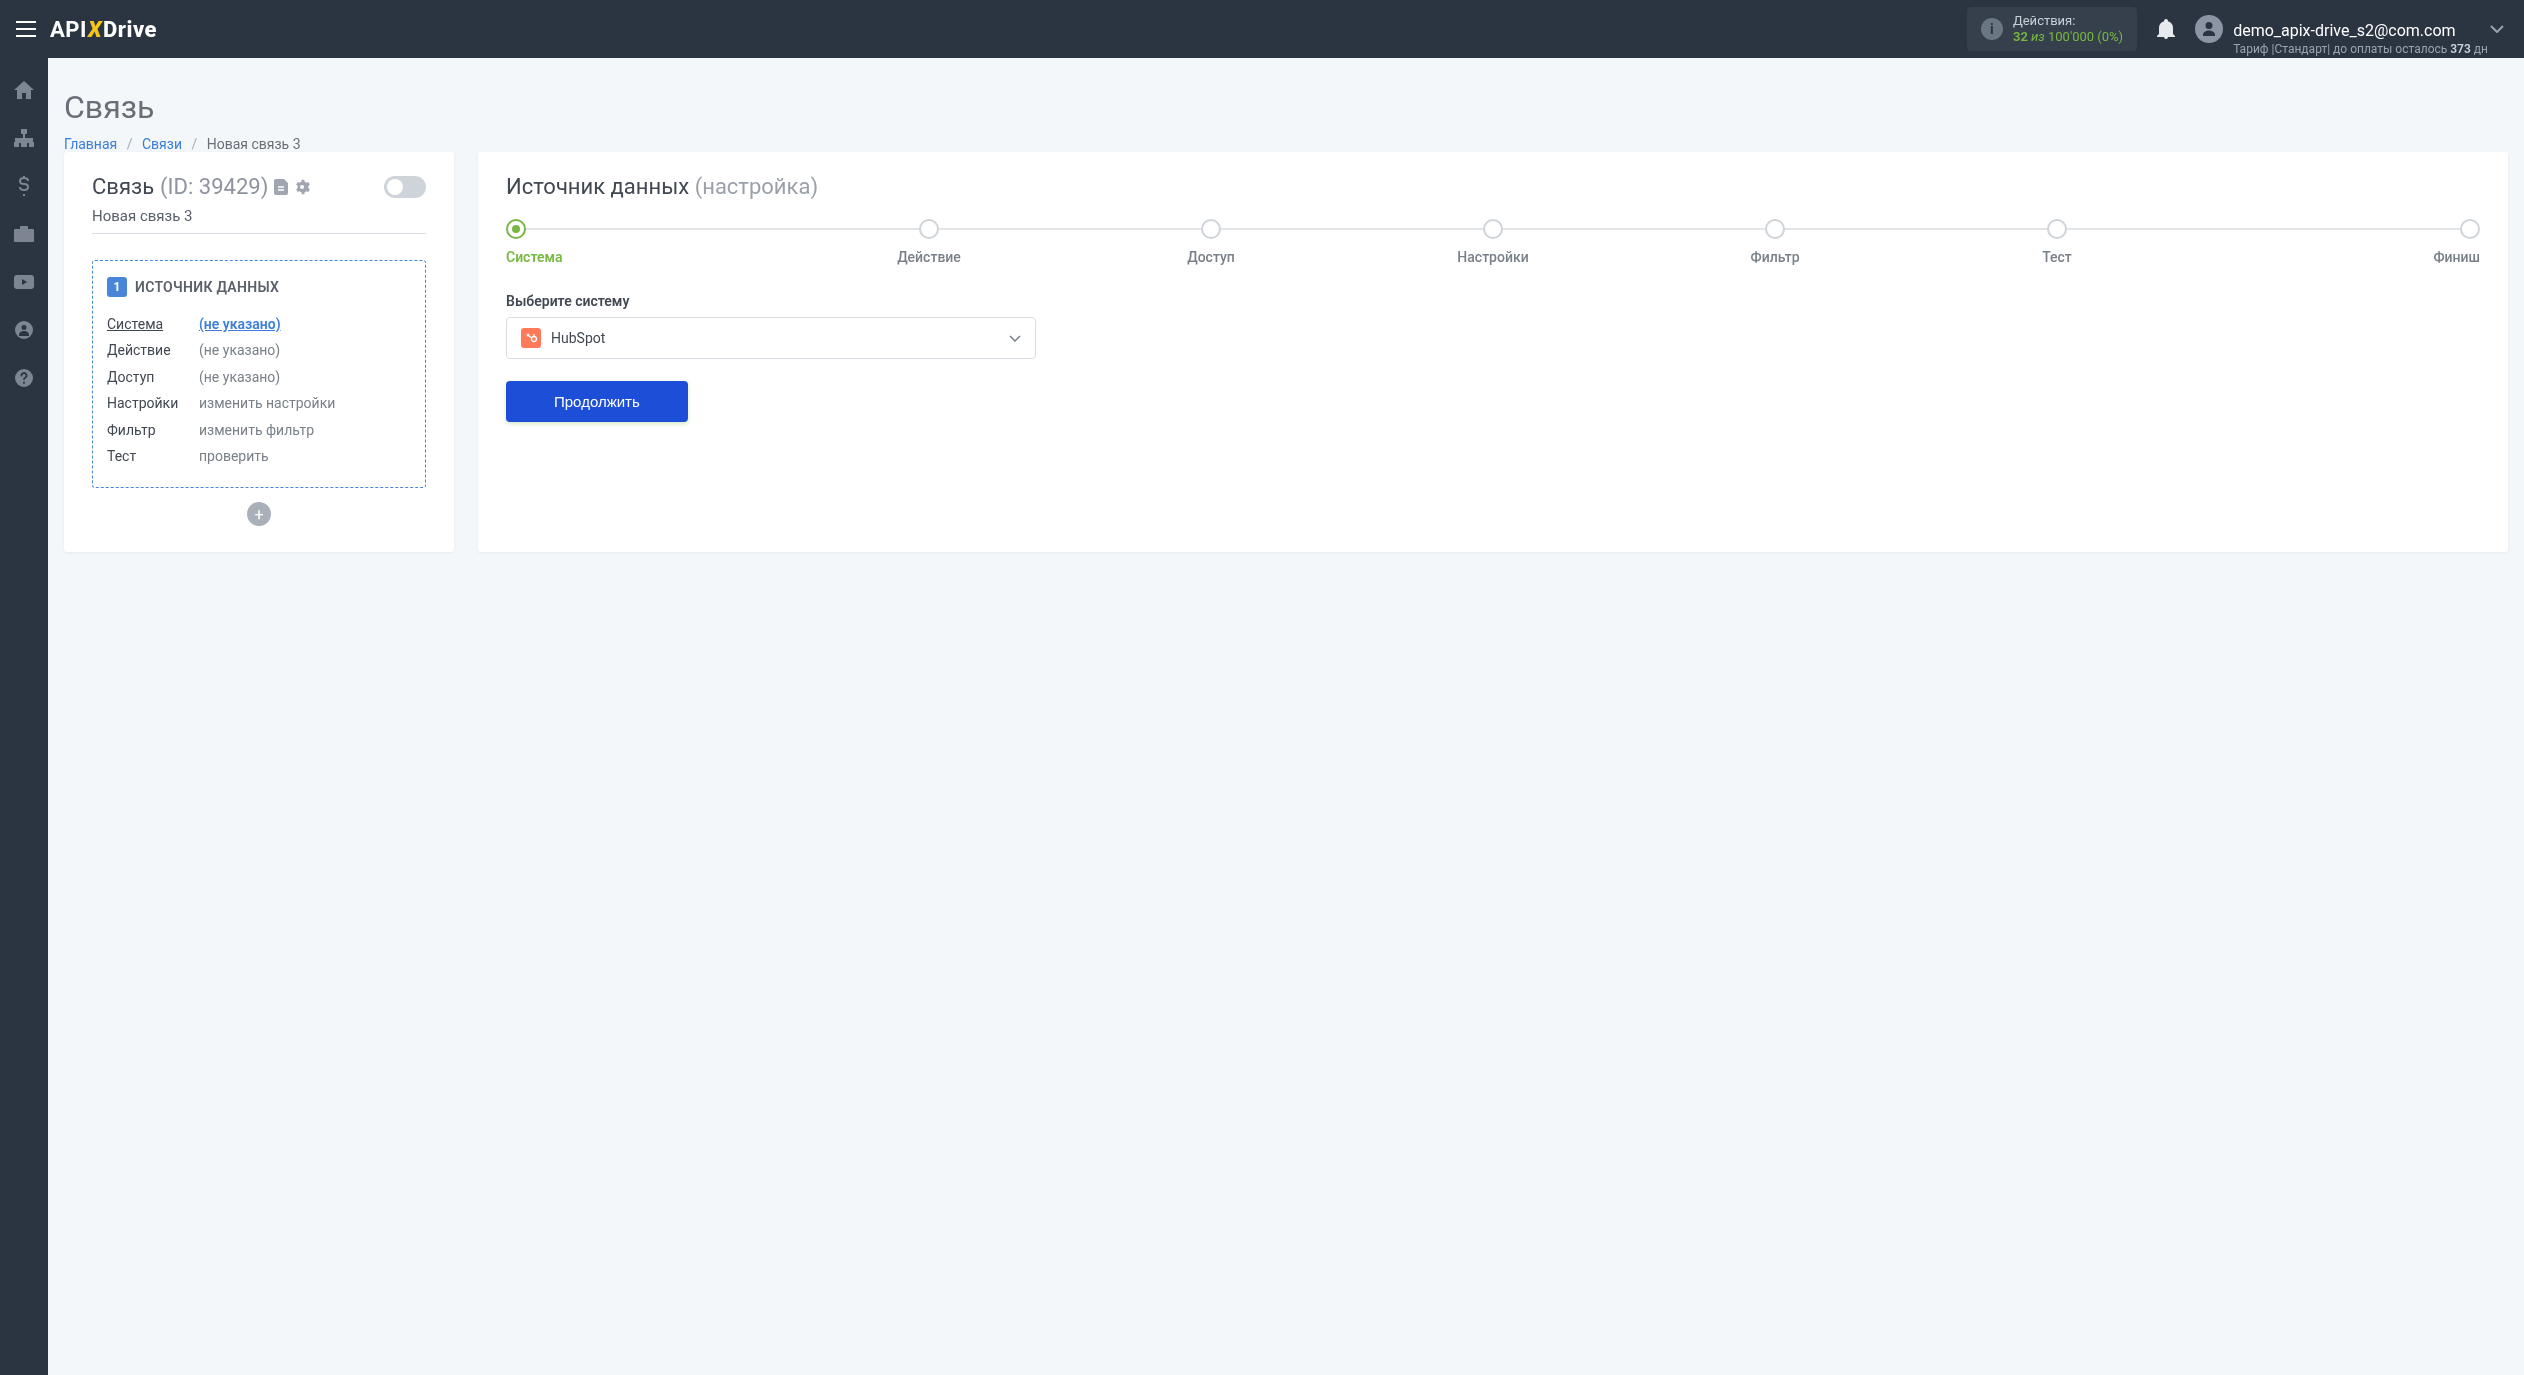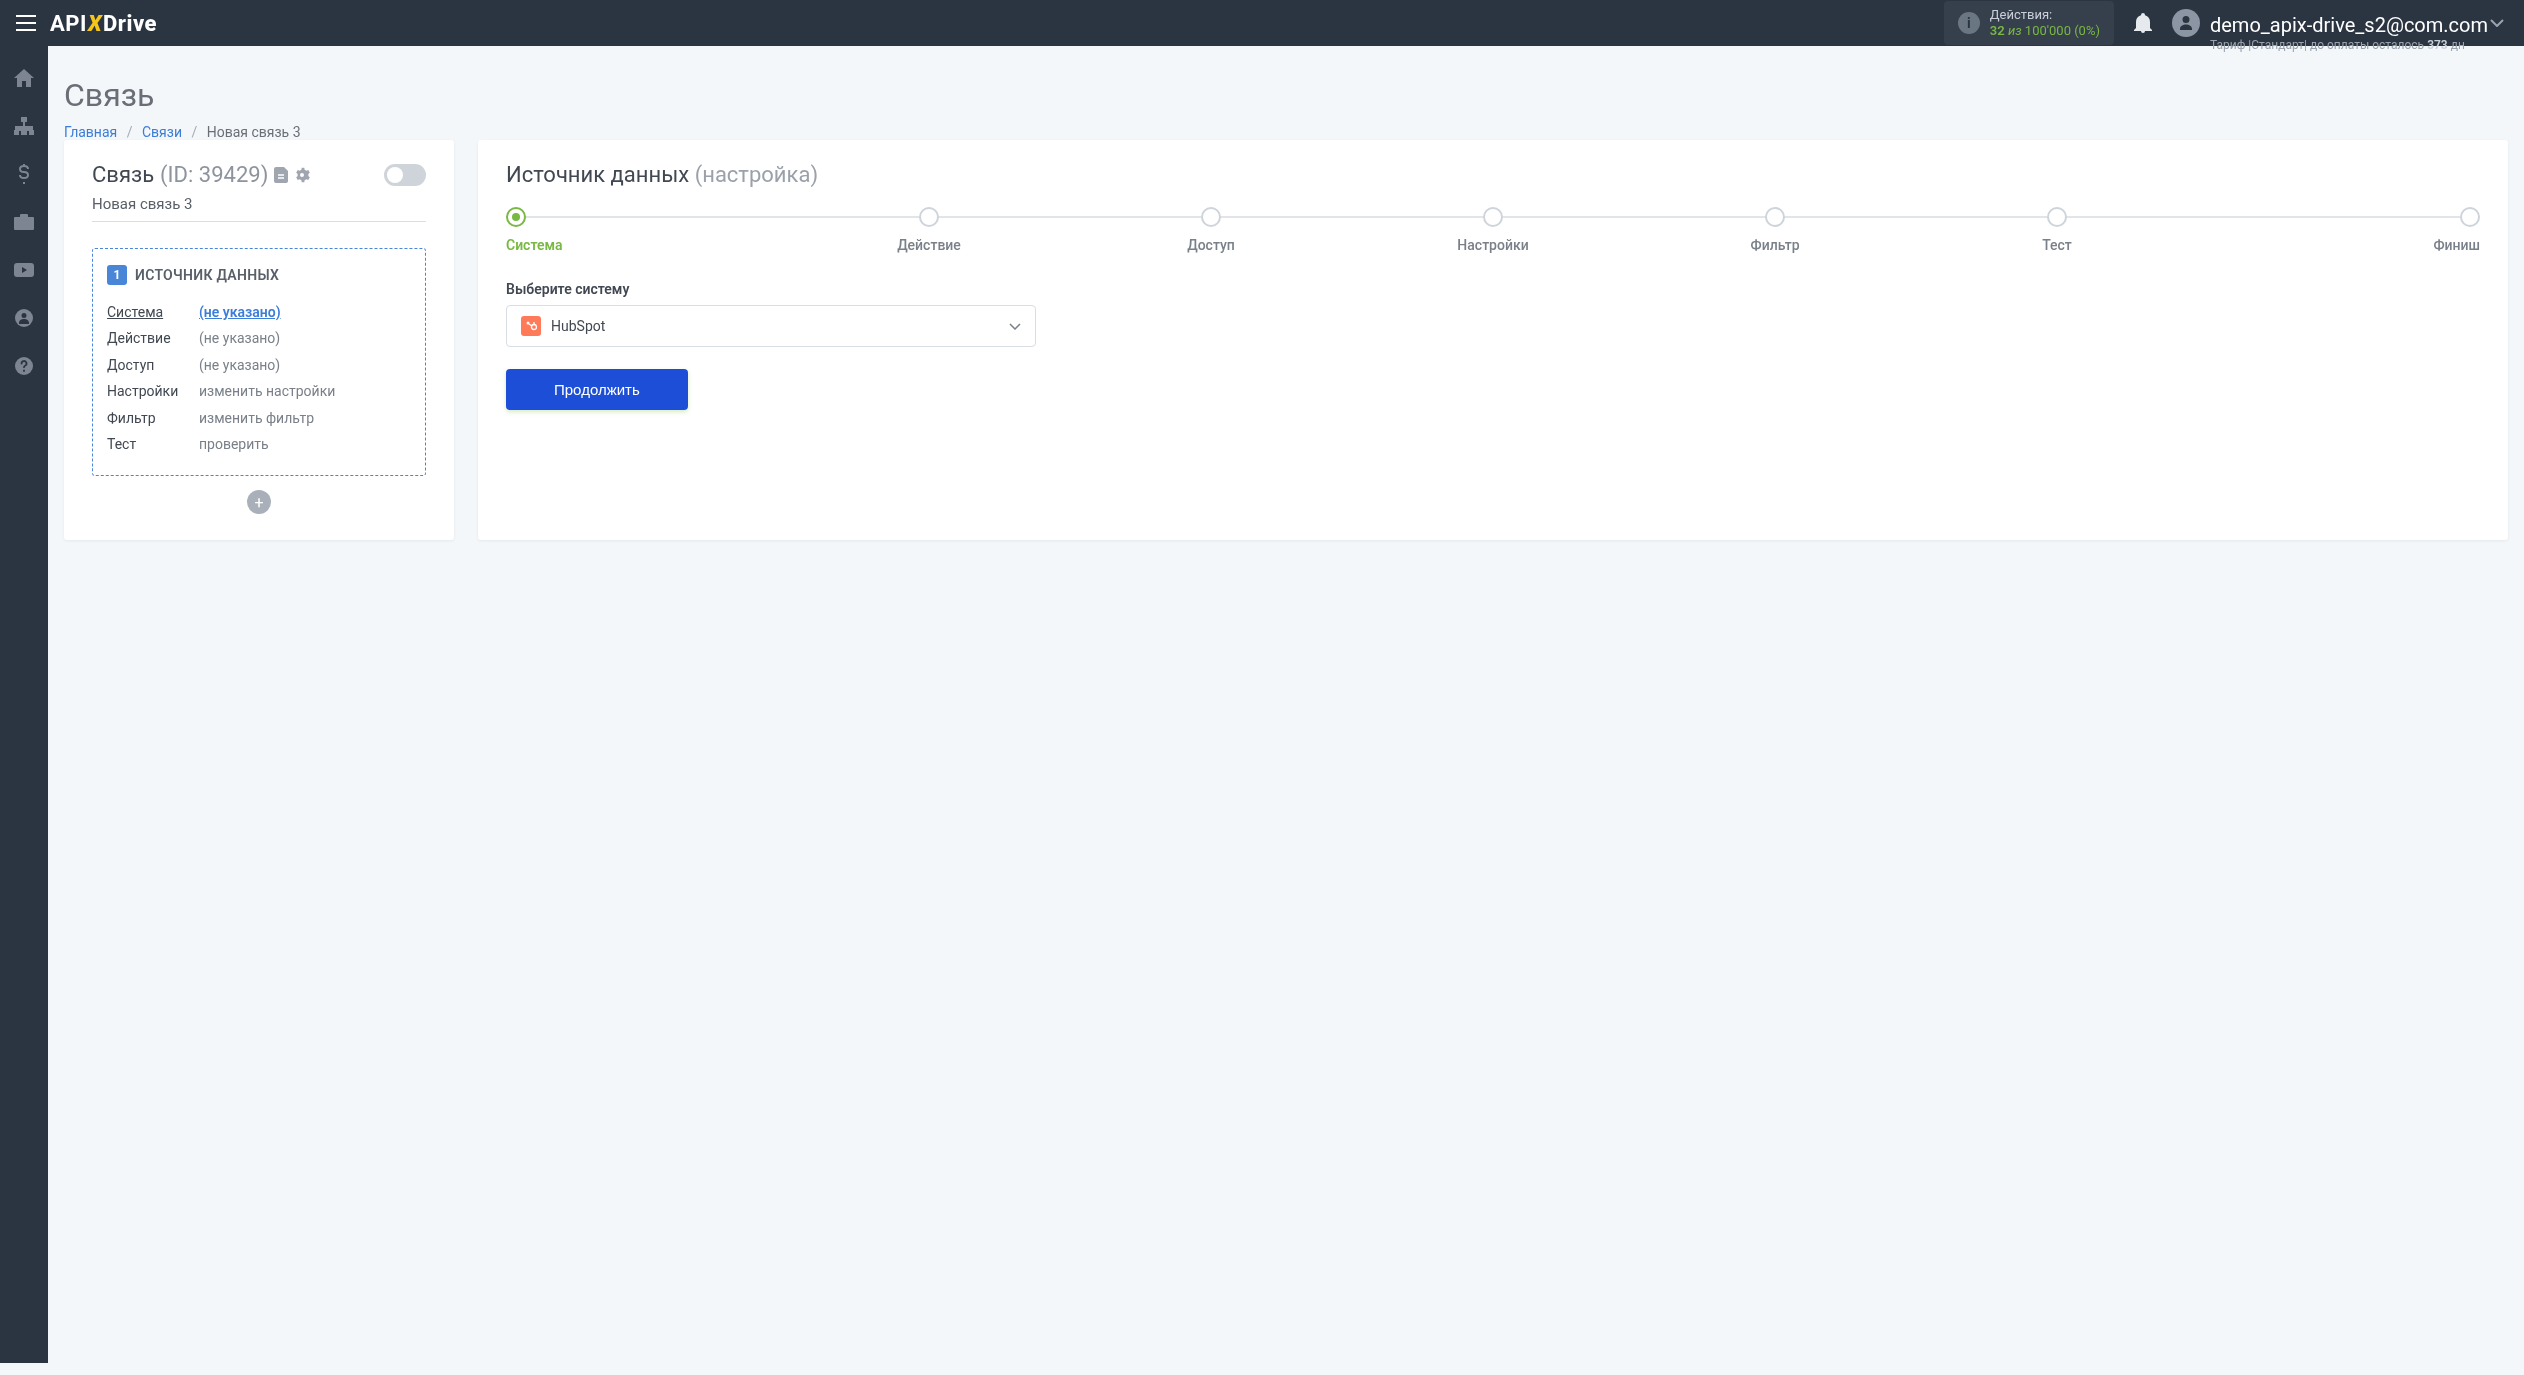--- a/index.html
+++ b/index.html
@@ -1,19 +1,19 @@
 <!DOCTYPE html>
 <html><head>
 <meta charset="utf-8">
 <style>
 * { margin: 0; padding: 0; box-sizing: border-box; }
 body { font-family: -apple-system, BlinkMacSystemFont, "Segoe UI", Roboto, Arial, sans-serif; background: #f4f7fa; color: #333; }
 
 
-.topbar { height: 46px; background: #2b3441; display: flex; align-items: center; padding: 0 16px; position: relative; }
+.topbar { height: 58px; background: #2b3441; display: flex; align-items: center; padding: 0 16px; position: relative; }
 .menu-toggle { color: #fff; font-size: 22px; margin-right: 14px; cursor: pointer; }
 .logo { display: flex; align-items: center; font-weight: 700; font-size: 22px; color: #fff; letter-spacing: 0.5px; }
 .logo .api { color: #fff; }
 .logo .x { color: #f5c518; font-style: italic; font-weight: 900; padding: 0 1px; }
 .logo .drive { color: #fff; font-weight: 800; }
 
 .top-center { margin-left: auto; display: flex; align-items: center; gap: 20px; }
 .actions-box { background: #363f4c; border-radius: 4px; padding: 6px 14px; display: flex; align-items: center; gap: 10px; }
 .actions-box .info-icon { width: 22px; height: 22px; border-radius: 50%; background: #6b7683; display: flex; align-items: center; justify-content: center; color: #2b3441; font-weight: bold; font-size: 14px; }
 .actions-text { display: flex; flex-direction: column; line-height: 1.2; }
@@ -21,21 +21,21 @@
 .actions-value { font-size: 13px; }
 .actions-value .used { color: #78b843; font-weight: 600; }
 .actions-value .of { color: #78b843; font-style: italic; }
 .actions-value .limit { color: #78b843; }
 .actions-value .pct { color: #78b843; }
 
 .bell { color: #e6e9ed; font-size: 18px; cursor: pointer; }
 .user-block { display: flex; align-items: center; gap: 10px; cursor: pointer; padding-right:20px; }
 .avatar { width: 28px; height: 28px; border-radius: 50%; background: #8b95a3; display: flex; align-items: center; justify-content: center; color: #2b3441; }
 .user-text { display: flex; flex-direction: column; line-height: 1.3; }
-.user-email { color: #fff; font-size: 20px; margin-top: 20px; }
+.user-email { color: #fff; font-size: 16px; margin-top: 20px; }
 .user-plan { color: #9aa3ad; font-size: 12px; }
 .user-plan .days { color: #c9d0d9; font-weight: 600; }
 .chevron-down { color: #9aa3ad; margin-left: auto; position:absolute; right:20px; }
 
 
 .container { display: flex; min-height: calc(100vh - 58px); }
 .sidebar { width: 48px; background: #2b3441; display: flex; flex-direction: column; align-items: center; padding-top: 20px; gap: 24px; }
 .sidebar .icon { color: #7c8591; font-size: 18px; cursor: pointer; width: 24px; height: 24px; display: flex; align-items: center; justify-content: center; }
 
 .main { flex: 1; padding: 30px 16px; }

